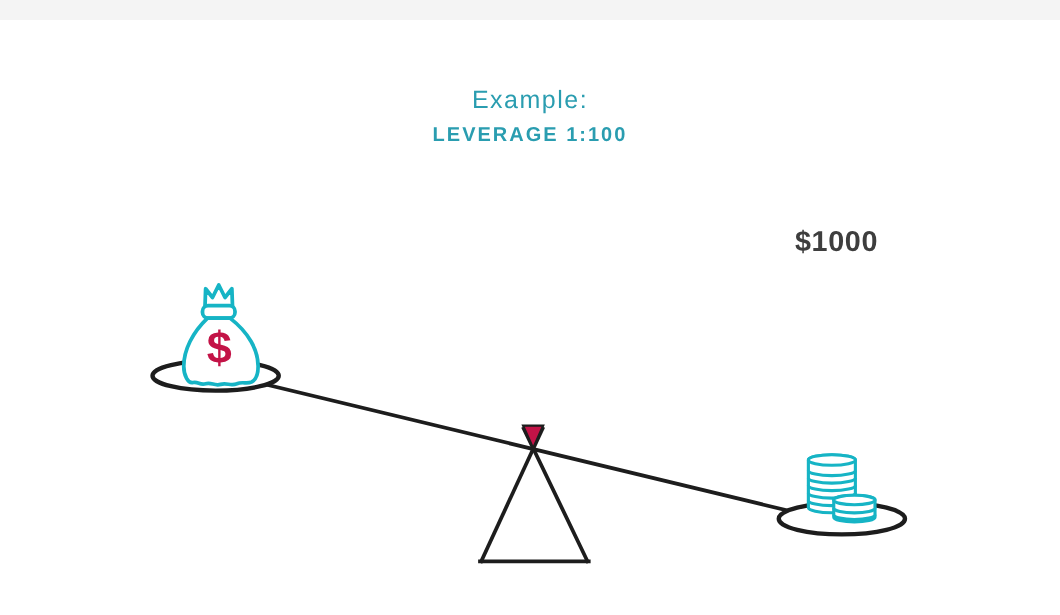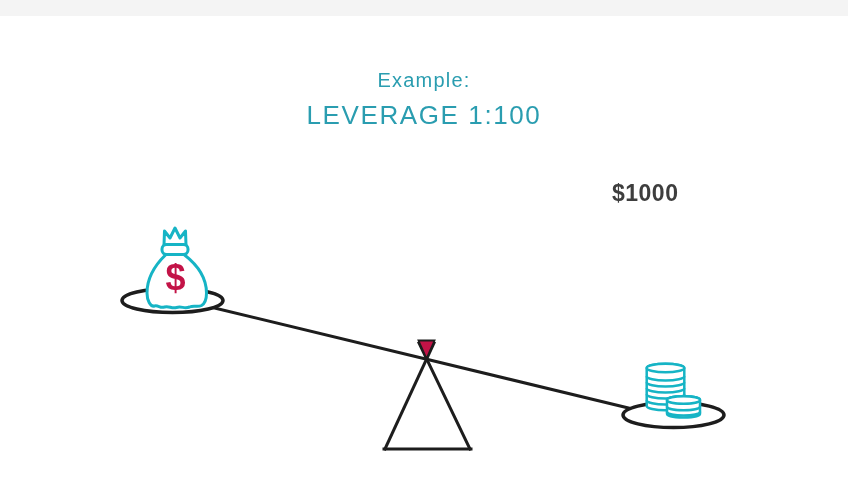--- a/index.html
+++ b/index.html
@@ -29,36 +29,36 @@
     position:absolute;
     left:0; right:0; top:53px;
     font-size:20px;
     font-weight:400;
     letter-spacing:1.2px;
     color:var(--teal-text);
   }
   .heading{
     position:absolute;
     left:0; right:0; top:84px;
-    font-size:26px;
-    font-weight:400;
+    font-size:16px;
+    font-weight:700;
     letter-spacing:1.6px;
     color:var(--teal-text);
   }
   .amount{
     position:absolute;
     top:164px;
     font-size:23px;
     font-weight:700;
     letter-spacing:0.5px;
     color:var(--label);
     white-space:nowrap;
   }
   .amount.left{ left:117px; }
-  .amount.right{ left:612px; }
+  .amount.right{ left:636px; }
   svg.scene{
     position:absolute;
     left:0; top:0;
   }
   .beam{ stroke:var(--ink); stroke-width:3; fill:none; }
   .pan{ fill:#fff; stroke:var(--ink); stroke-width:3.5; }
   .fulcrum-line{ stroke:var(--ink); stroke-width:3; fill:none; stroke-linecap:square; }
   .pivot{ fill:var(--crimson); stroke:var(--ink); stroke-width:1.8; stroke-linejoin:miter; }
   .bag-part{ fill:#fff; stroke:var(--teal-icon); stroke-width:3; stroke-linejoin:round; stroke-linecap:round; }
   .bag-symbol{ fill:var(--crimson); font-family:"Liberation Sans", sans-serif; font-size:36px; font-weight:700; }

